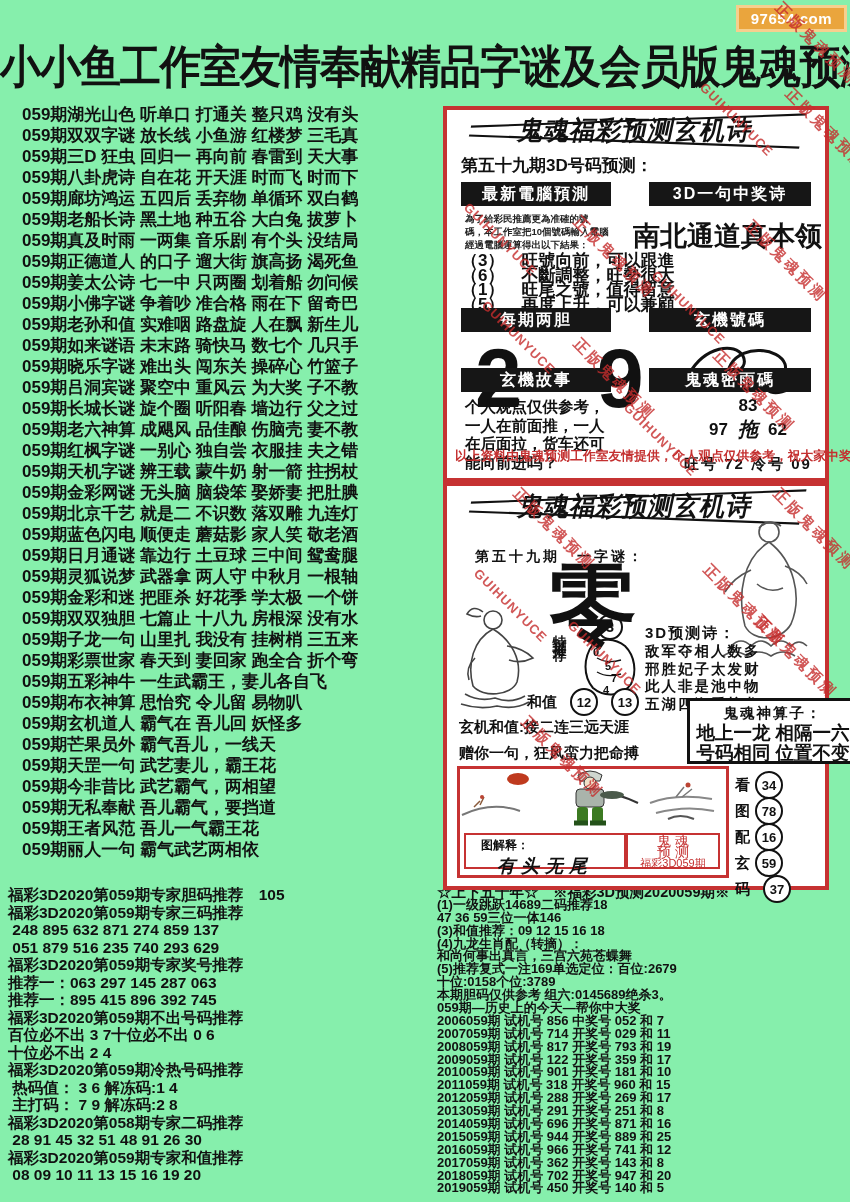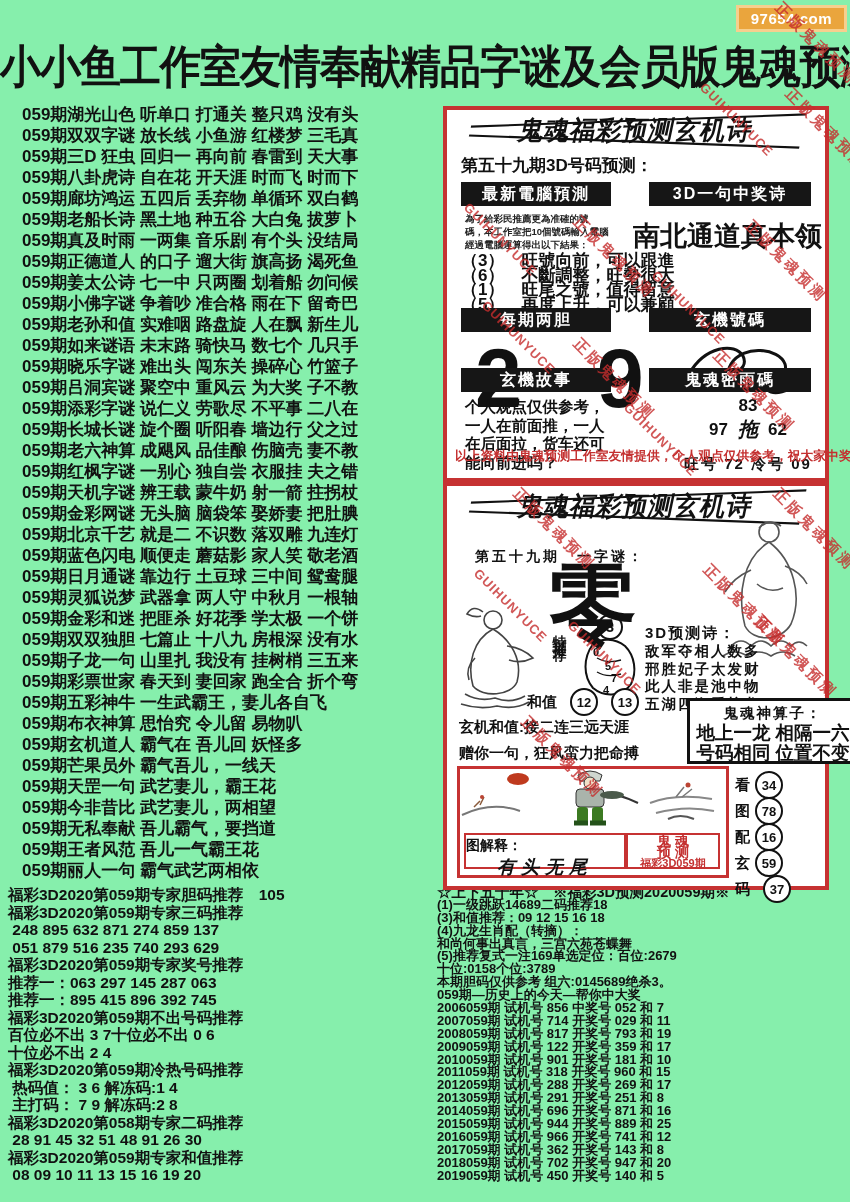--- a/index.html
+++ b/index.html
@@ -50,24 +50,24 @@
   .poemblk{position:absolute;}
   .poemblk .pt{font-size:15px;font-weight:900;letter-spacing:2px;}
   .poemblk .pl div{font-size:14.5px;line-height:17.5px;font-weight:bold;
                    font-family:"Liberation Serif",serif;letter-spacing:2px;text-align:right;}
   .ssbox{position:absolute;border:3px solid #111;text-align:center;background:#fff;margin-left:44px;}
   .ssbox .st{font-size:14.5px;font-weight:900;margin-top:3px;letter-spacing:2px;}
   .ssbox .sl div{font-size:18.5px;line-height:20px;font-weight:900;}
   .xj{position:absolute;font-size:15px;font-weight:bold;white-space:nowrap;}
   .picbox{position:absolute;border:3px solid #c63232;background:#fff;}
   .capcell{position:absolute;border:2px solid #c63232;}
-  .caplabel{font-size:14px;font-weight:bold;margin:2px 0 0 0;}
+  .caplabel{font-size:12px;font-weight:bold;margin:2px 0 0 15px;}
   .captext{font-size:18px;font-weight:bold;font-style:italic;font-family:"Liberation Serif",serif;
            text-align:center;letter-spacing:6px;}
-  .brand{color:#c43030;text-align:center;font-weight:700;}
+  .brand{color:#c43030;text-align:center;font-weight:400;}
   .sidestrip{position:absolute;}
   .siderow{display:flex;align-items:center;gap:4px;height:26px;}
   .siderow .ch{font-size:15px;font-weight:900;width:16px;}
   
   .wm{position:absolute;color:rgba(198,45,45,.8);font-weight:bold;transform:rotate(45deg);
       letter-spacing:3px;pointer-events:none;white-space:nowrap;}
   .wm.cn{font-size:15px;}
   .wm.en{font-size:13px;letter-spacing:1px;}
   svg{display:block;}
 </style>
@@ -88,40 +88,39 @@
       <div>059期廊坊鸿运  五四后  丢弃物  单循环  双白鹤</div>
       <div>059期老船长诗  黑土地  种五谷  大白兔  拔萝卜</div>
       <div>059期真及时雨  一两集  音乐剧  有个头  没结局</div>
       <div>059期正德道人  的口子  遛大街  旗高扬  渴死鱼</div>
       <div>059期姜太公诗  七一中  只两圈  划着船  勿问候</div>
       <div>059期小佛字谜  争着吵  准合格  雨在下  留奇巴</div>
       <div>059期老孙和值  实难咽  路盘旋  人在飘  新生儿</div>
       <div>059期如来谜语  未末路  骑快马  数七个  几只手</div>
       <div>059期晓乐字谜  难出头  闯东关  操碎心  竹篮子</div>
       <div>059期吕洞宾谜  聚空中  重风云  为大奖  子不教</div>
-      <div>059期添彩字谜  说仁义  劳歌尽  不平事  二八在</div>
       <div>059期长城长谜  旋个圈  听阳春  墙边行  父之过</div>
       <div>059期老六神算  成飓风  品佳酿  伤脑壳  妻不教</div>
       <div>059期红枫字谜  一别心  独自尝  衣服挂  夫之错</div>
       <div>059期天机字谜  辨王载  蒙牛奶  射一箭  拄拐杖</div>
       <div>059期金彩网谜  无头脑  脑袋笨  娶娇妻  把肚腆</div>
       <div>059期北京千艺  就是二  不识数  落双雕  九连灯</div>
       <div>059期蓝色闪电  顺便走  蘑菇影  家人笑  敬老酒</div>
       <div>059期日月通谜  靠边行  土豆球  三中间  鸳鸯腿</div>
       <div>059期灵狐说梦  武器拿  两人守  中秋月  一根轴</div>
       <div>059期金彩和迷  把匪杀  好花季  学太极  一个饼</div>
       <div>059期双双独胆  七篇止  十八九  房根深  没有水</div>
       <div>059期子龙一句  山里扎  我没有  挂树梢  三五来</div>
       <div>059期彩票世家  春天到  妻回家  跑全合  折个弯</div>
       <div>059期五彩神牛  一生武霸王，妻儿各自飞</div>
       <div>059期布衣神算  思怡究  令儿留  易物叭</div>
       <div>059期玄机道人  霸气在  吾儿回  妖怪多</div>
       <div>059期芒果员外  霸气吾儿，一线天</div>
       <div>059期天罡一句  武艺妻儿，霸王花</div>
-      <div>059期今非昔比  武艺妻儿，两相望</div>
+      <div>059期今非昔比  武艺霸气，两相望</div>
       <div>059期无私奉献  吾儿霸气，要挡道</div>
       <div>059期王者风范  吾儿一气霸王花</div>
       <div>059期丽人一句  霸气武艺两相依</div>
     </div>
 
   <div class="lb">
       <div>福彩3D2020第059期专家胆码推荐　105</div>
       <div>福彩3D2020第059期专家三码推荐</div>
       <div> 248 895 632 871 274 859 137</div>
       <div> 051 879 516 235 740 293 629</div>
@@ -136,20 +135,21 @@
       <div> 主打码： 7 9 解冻码:2 8</div>
       <div>福彩3D2020第058期专家二码推荐</div>
       <div> 28 91 45 32 51 48 91 26 30</div>
       <div>福彩3D2020第059期专家和值推荐</div>
       <div> 08 09 10 11 13 15 16 19 20</div>
     </div>
 
   <div class="br">
       <div>☆上下五千年☆　※福彩3D预测2020059期※</div>
       <div>(1)一级跳跃14689二码推荐18</div>
+      <div>47 36 59三位一体146</div>
       <div>(3)和值推荐：09 12 15 16 18</div>
       <div>(4)九龙生肖配（转摘）：</div>
       <div>和尚何事出真言，三宫六苑苍蝶舞</div>
       <div>(5)推荐复式一注169单选定位：百位:2679</div>
       <div>十位:0158个位:3789</div>
       <div>本期胆码仅供参考 组六:0145689绝杀3。</div>
       <div>059期—历史上的今天—帮你中大奖</div>
       <div>2006059期 试机号 856 中奖号 052 和 7</div>
       <div>2007059期 试机号 714 开奖号 029 和 11</div>
       <div>2008059期 试机号 817 开奖号 793 和 19</div>

